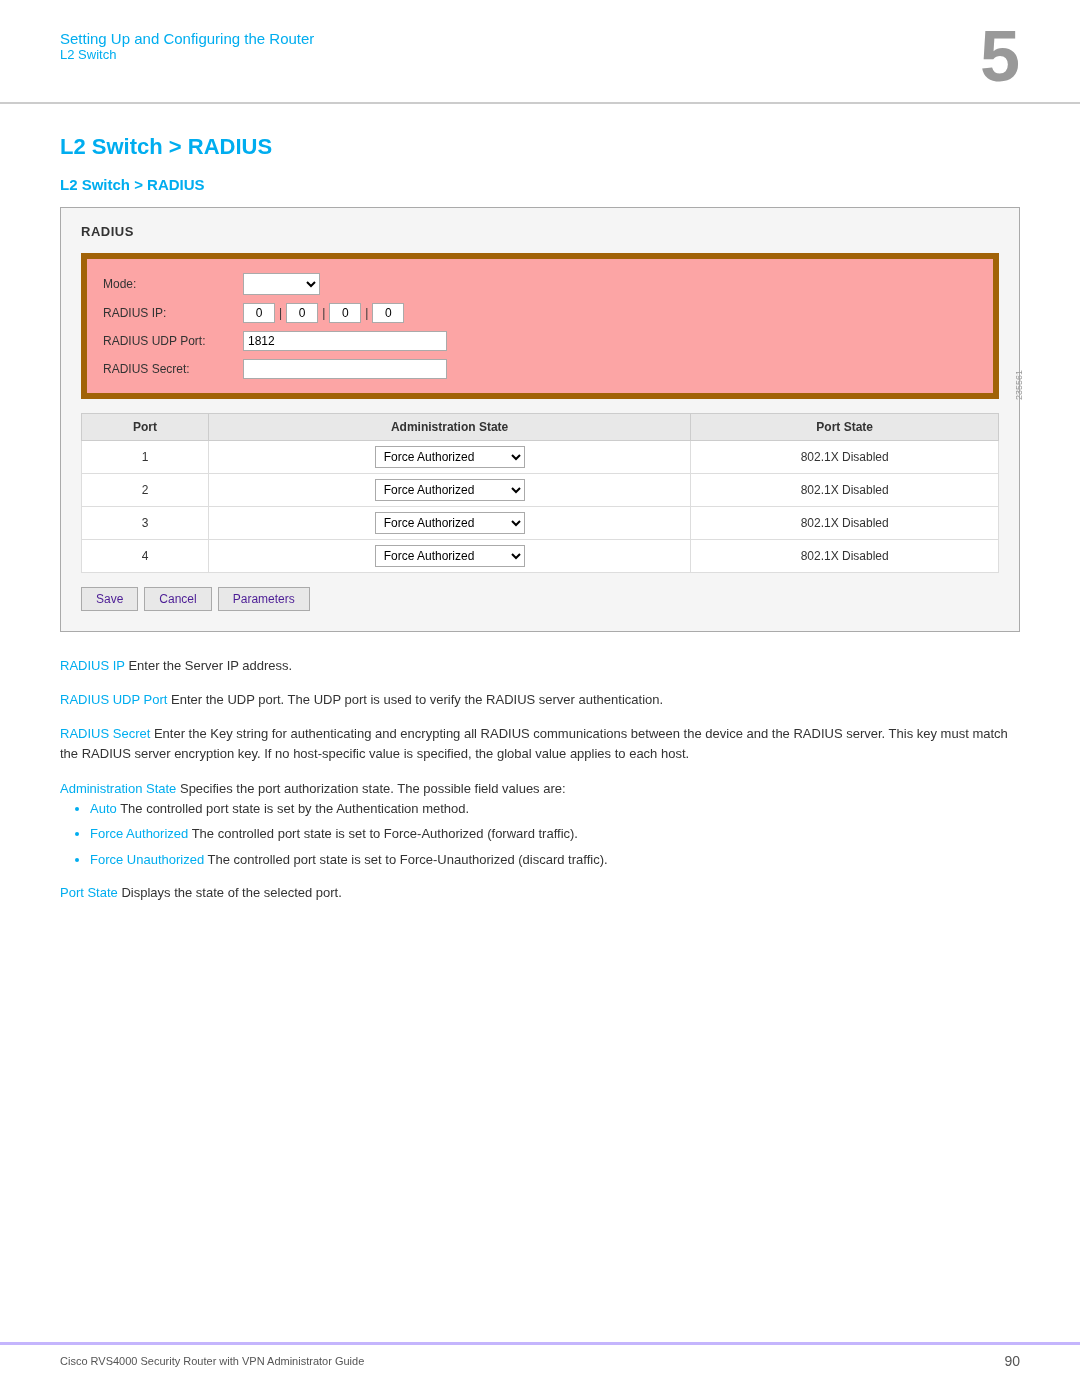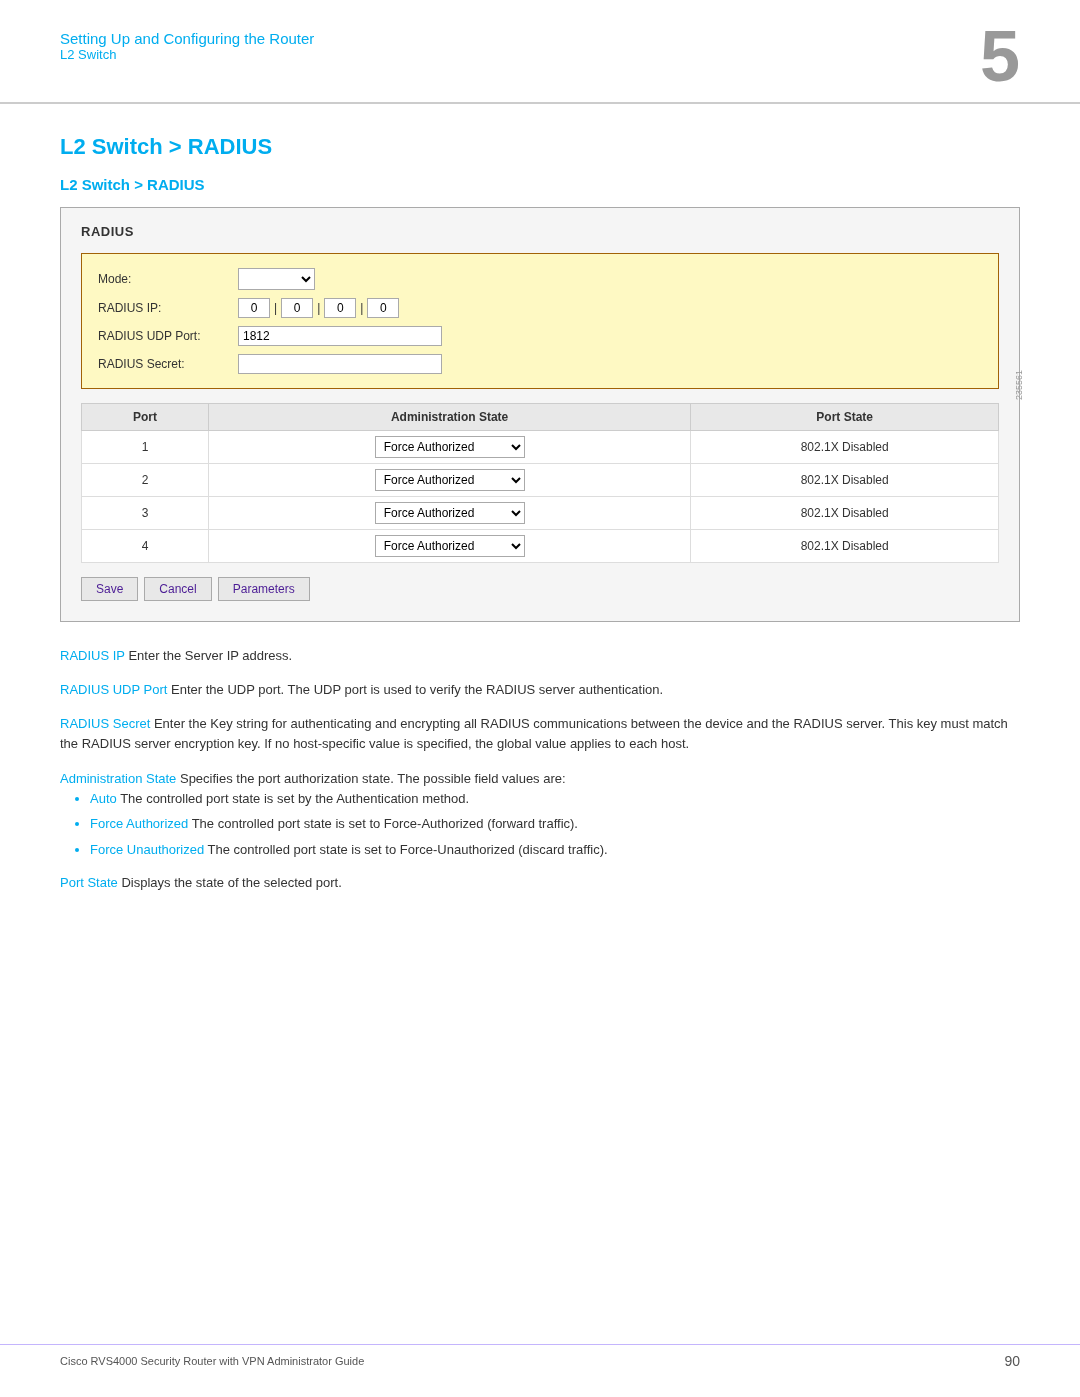--- a/index.html
+++ b/index.html
@@ -74,22 +74,22 @@
     .radius-panel-title {
       font-size: 13px;
       font-weight: bold;
       color: #333;
       margin-bottom: 14px;
       text-transform: uppercase;
       letter-spacing: 0.5px;
     }
 
     .form-section {
-      background: #fef9c3;
-      border: 1px solid #a16207;
+      background: #fca5a5;
+      border: 6px solid #a16207;
       padding: 14px 16px;
       margin-bottom: 14px;
     }
 
     .form-row {
       display: flex;
       align-items: center;
       margin-bottom: 8px;
     }
     .form-row:last-child { margin-bottom: 0; }
@@ -209,21 +209,21 @@
     
     .page-footer {
       position: absolute;
       bottom: 20px;
       left: 0;
       right: 0;
       display: flex;
       justify-content: space-between;
       align-items: center;
       padding: 8px 60px;
-      border-top: 1px solid #c4b5fd;
+      border-top: 3px solid #c4b5fd;
     }
     .footer-text {
       font-size: 11px;
       color: #555;
     }
     .footer-page {
       font-size: 14px;
       color: #555;
     }
 

